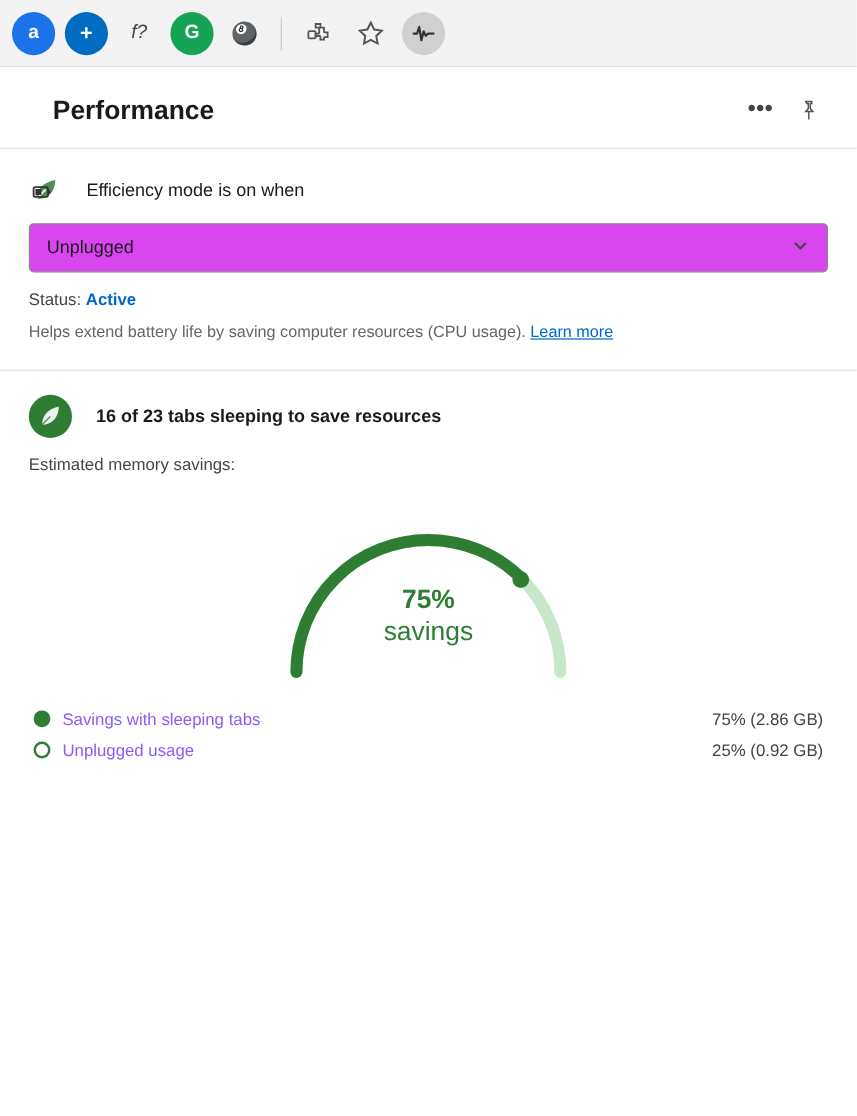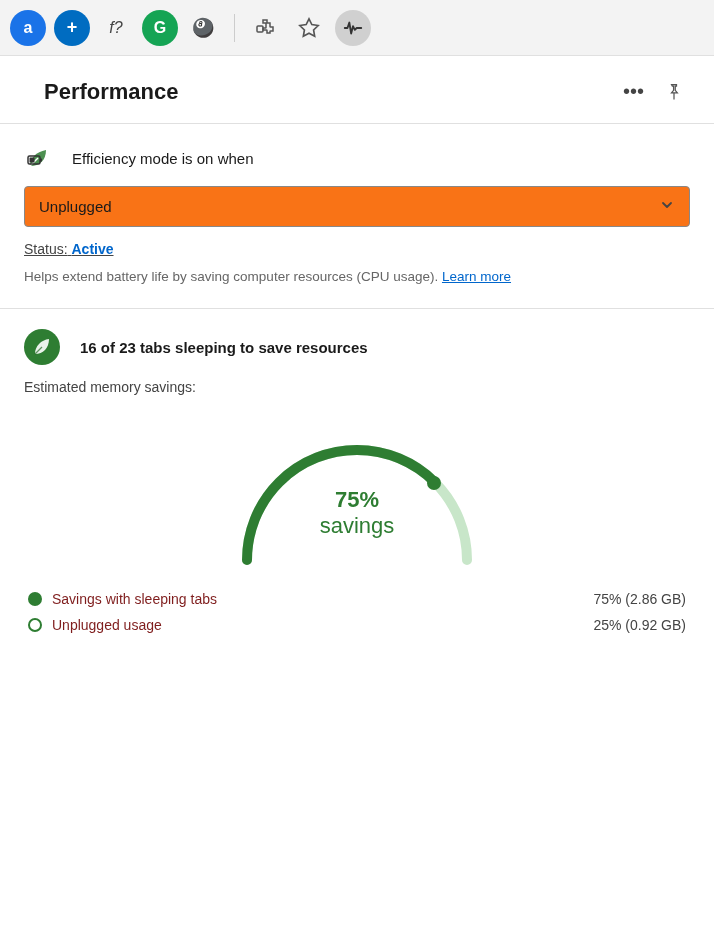--- a/index.html
+++ b/index.html
@@ -112,37 +112,36 @@
     
     .dropdown-container {
       border: 1.5px solid #888;
       border-radius: 4px;
       display: flex;
       align-items: center;
       justify-content: space-between;
       padding: 10px 14px;
       cursor: pointer;
       margin-bottom: 14px;
-      background: #f97316;
+      background: #d946ef;
     }
     .dropdown-value {
       font-size: 15px;
       color: #1a1a1a;
     }
     .dropdown-arrow {
       font-size: 14px;
       color: #444;
     }
 
     
     .status-row {
       font-size: 14px;
       color: #444;
       margin-bottom: 10px;
-      text-decoration: underline;
     }
     .status-active {
       color: #0066cc;
       font-weight: 600;
     }
 
     
     .desc-text {
       font-size: 13.5px;
       color: #666;
@@ -240,21 +239,21 @@
     .legend-dot-outline {
       width: 14px;
       height: 14px;
       border-radius: 50%;
       border: 2px solid #2e7d32;
       background: transparent;
       flex-shrink: 0;
     }
     .legend-label {
       font-size: 14px;
-      color: #7f1d1d;
+      color: #8b5cf6;
     }
     .legend-value {
       font-size: 14px;
       color: #444;
     }
   </style>
 </head>
 <body>
 
 <div class="toolbar">

